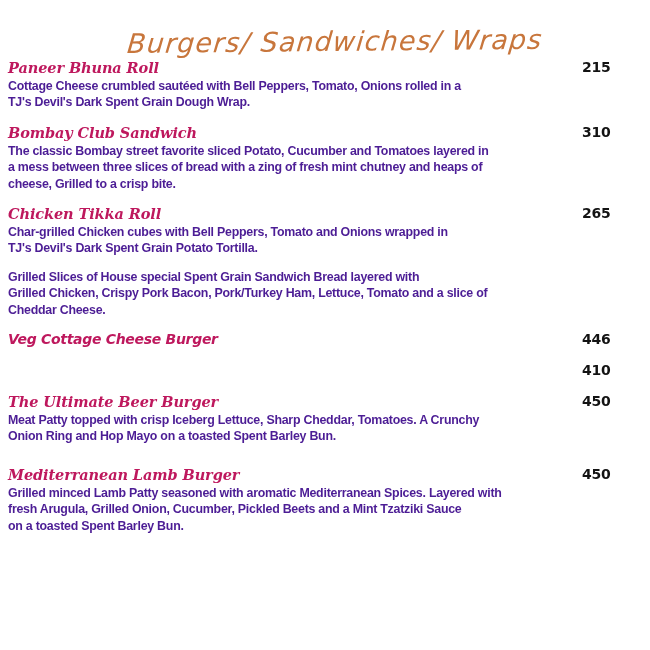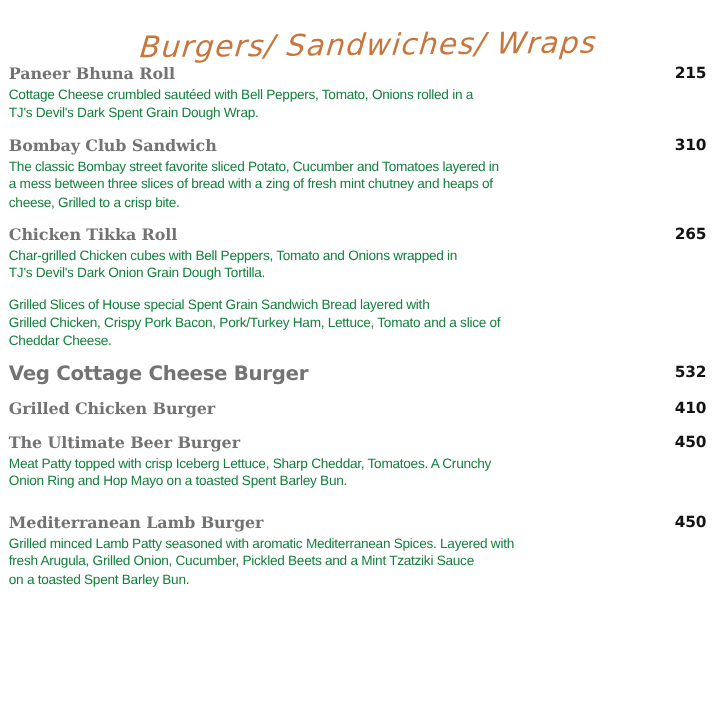--- a/index.html
+++ b/index.html
@@ -66,56 +66,56 @@
     display: block;
     position: relative;
     min-height: 19px;
   }
 
   .item-name {
     display: inline-block;
     font-family: "DejaVu Serif", "Liberation Serif", serif;
     font-size: 14.5px;
     font-weight: 700;
-    color: #737373;
+    color: #be185d;
     line-height: 19px;
     letter-spacing: -0.1px;
     margin: 0;
     padding: 0;
+    font-style: italic;
   }
 
   
   .menu-item.alt-face .item-name {
     font-family: "DejaVu Sans", "Liberation Sans", sans-serif;
-    font-size: 18px;
+    font-size: 14px;
     letter-spacing: -0.3px;
   }
 
   .item-price {
     position: absolute;
     right: 0;
     top: 0;
     width: 60px;
-    text-align: right;
     font-family: "DejaVu Sans", "Liberation Sans", sans-serif;
     font-size: 14px;
     font-weight: 700;
     color: #131313;
     line-height: 19px;
     letter-spacing: -0.2px;
   }
 
   .item-desc {
     margin: 1px 0 0 0;
     padding: 0;
     width: 520px;
     font-family: "Liberation Sans", "DejaVu Sans", sans-serif;
     font-size: 12.4px;
-    font-weight: 400;
-    color: #15803d;
+    font-weight: 700;
+    color: #4c1d95;
     line-height: 16.4px;
     letter-spacing: -0.25px;
     white-space: pre-line;
   }
 </style>
 </head>
 <body>
 
 <div id="menu-page">
 
@@ -129,32 +129,32 @@
       </div>
       <div class="menu-item">
         <div class="item-head"><span class="item-name">Bombay Club Sandwich</span><span class="item-price">310</span></div>
         <p class="item-desc">The classic Bombay street favorite sliced Potato, Cucumber and Tomatoes layered in
 a mess between three slices of bread with a zing of fresh mint chutney and heaps of
 cheese, Grilled to a crisp bite.</p>
       </div>
       <div class="menu-item">
         <div class="item-head"><span class="item-name">Chicken Tikka Roll</span><span class="item-price">265</span></div>
         <p class="item-desc">Char-grilled Chicken cubes with Bell Peppers, Tomato and Onions wrapped in
-TJ's Devil's Dark Onion Grain Dough Tortilla.</p>
+TJ's Devil's Dark Spent Grain Potato Tortilla.</p>
       </div>
       <div class="menu-item">
         <p class="item-desc">Grilled Slices of House special Spent Grain Sandwich Bread layered with
 Grilled Chicken, Crispy Pork Bacon, Pork/Turkey Ham, Lettuce, Tomato and a slice of
 Cheddar Cheese.</p>
       </div>
       <div class="menu-item alt-face">
-        <div class="item-head"><span class="item-name">Veg Cottage Cheese Burger</span><span class="item-price">532</span></div>
+        <div class="item-head"><span class="item-name">Veg Cottage Cheese Burger</span><span class="item-price">446</span></div>
       </div>
       <div class="menu-item">
-        <div class="item-head"><span class="item-name">Grilled Chicken Burger</span><span class="item-price">410</span></div>
+        <div class="item-head"><span class="item-price">410</span></div>
       </div>
       <div class="menu-item">
         <div class="item-head"><span class="item-name">The Ultimate Beer Burger</span><span class="item-price">450</span></div>
         <p class="item-desc">Meat Patty topped with crisp Iceberg Lettuce, Sharp Cheddar, Tomatoes. A Crunchy
 Onion Ring and Hop Mayo on a toasted Spent Barley Bun.</p>
       </div>
       <div class="menu-item">
         <div class="item-head"><span class="item-name">Mediterranean Lamb Burger</span><span class="item-price">450</span></div>
         <p class="item-desc">Grilled minced Lamb Patty seasoned with aromatic Mediterranean Spices. Layered with
 fresh Arugula, Grilled Onion, Cucumber, Pickled Beets and a Mint Tzatziki Sauce

